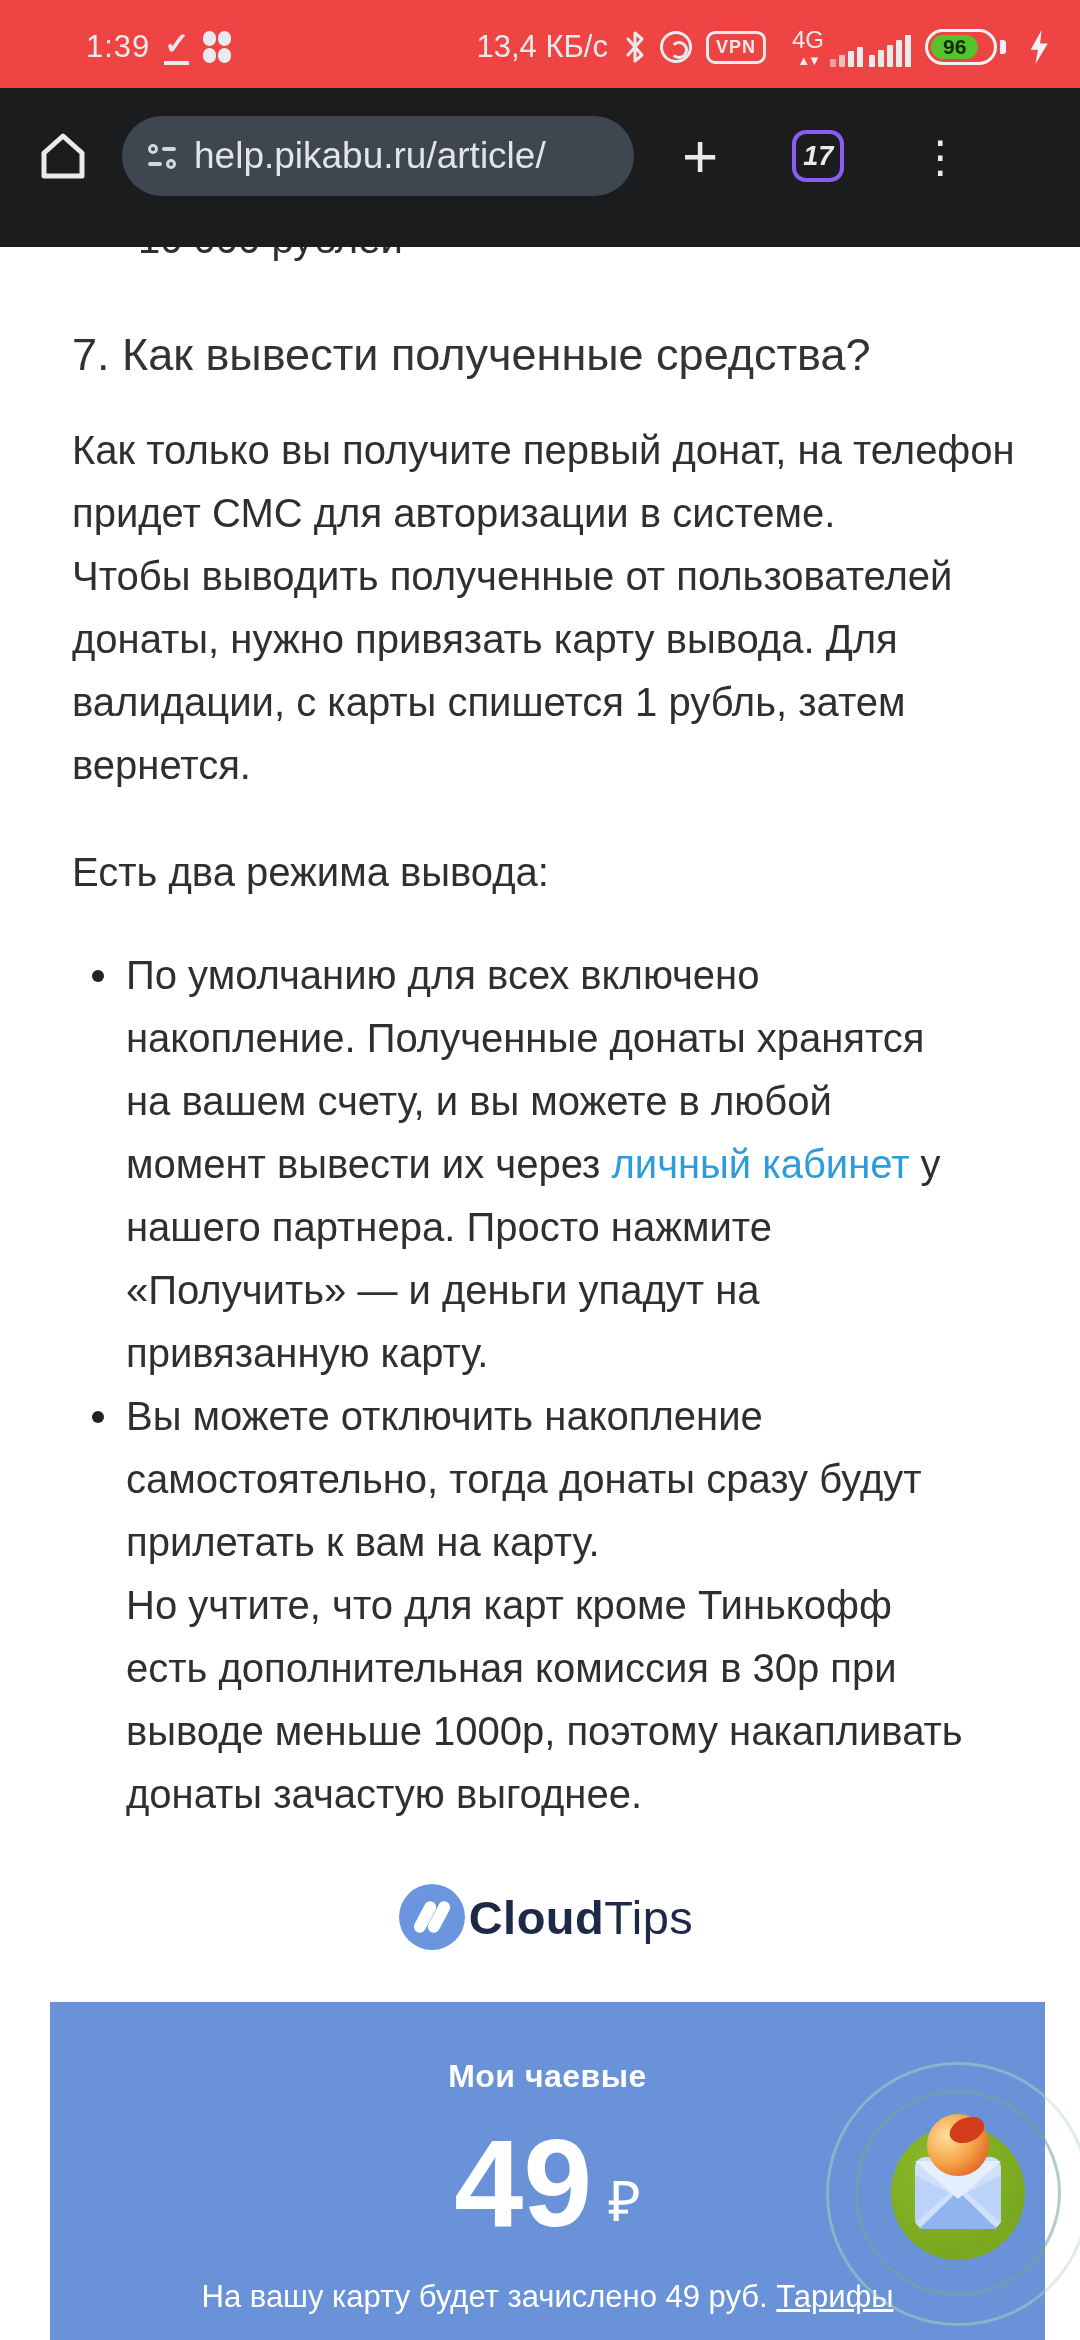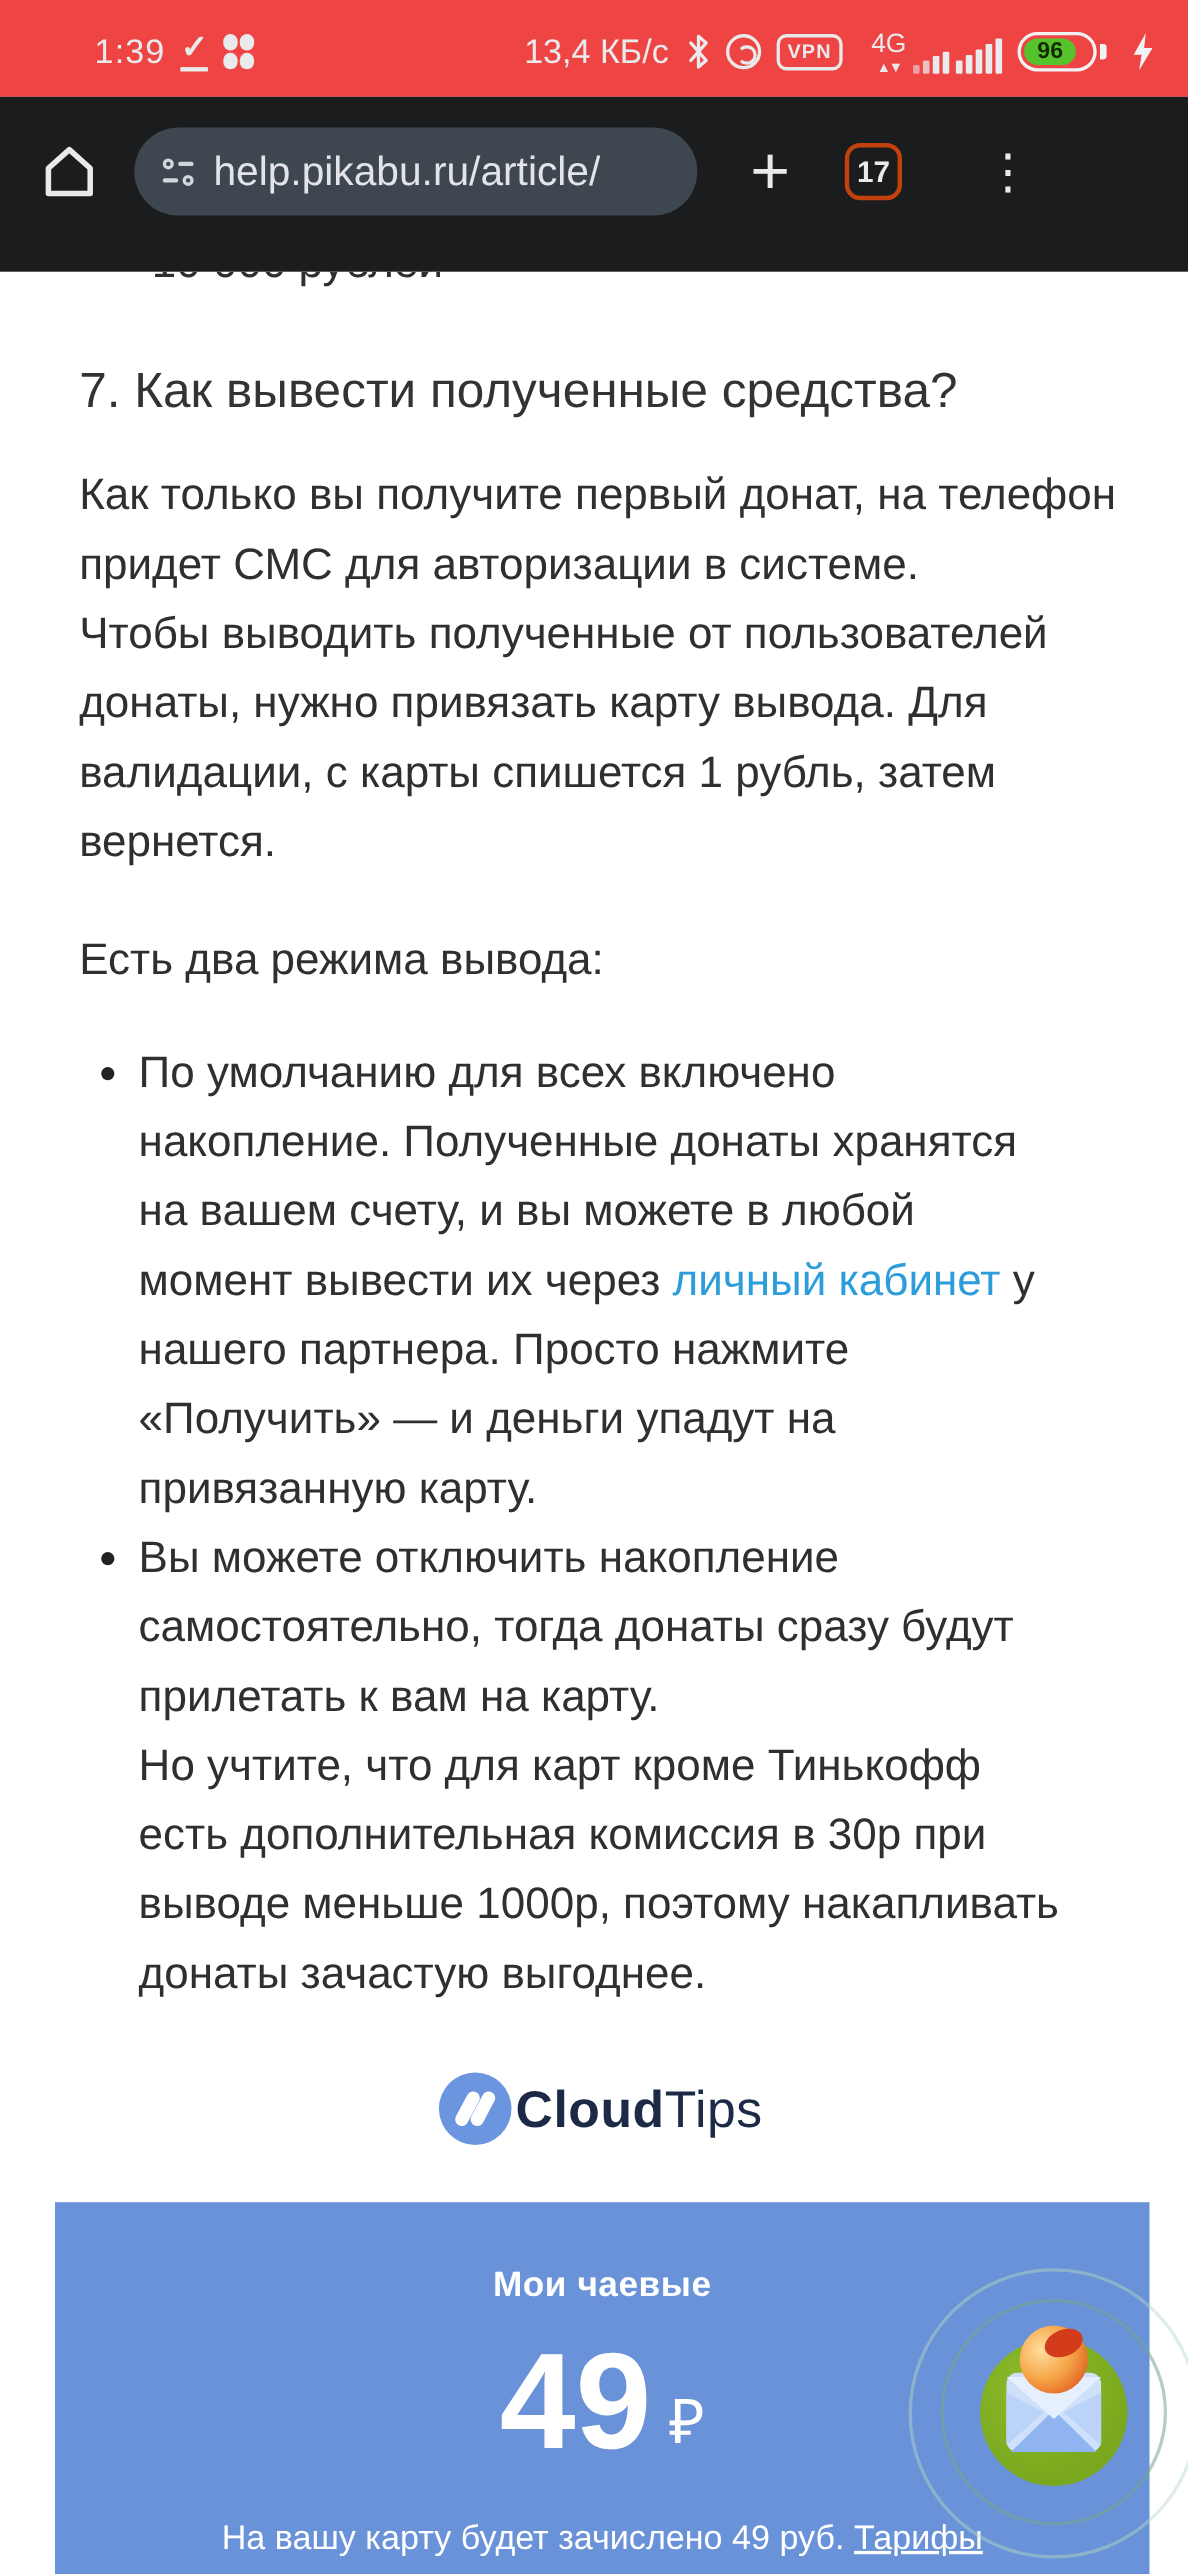--- a/index.html
+++ b/index.html
@@ -58,22 +58,22 @@
   .omnibox {
     flex:0 0 512px; height:80px; background:#3e4650; border-radius:40px;
     display:flex; align-items:center; padding:0 26px; gap:18px;
   }
   .siteinfo { display:flex; flex-direction:column; gap:5px; }
   .siteinfo .row { display:flex; align-items:center; gap:4px; }
   .siteinfo .dot { width:10px; height:10px; border:3px solid #d3d6da; border-radius:50%; }
   .siteinfo .bar { width:14px; height:4px; background:#d3d6da; border-radius:2px; }
   .url { color:#e2e4e7; font-size:37px; white-space:nowrap; overflow:hidden; }
   .plus { color:#e9eaec; font-size:62px; font-weight:300; line-height:1; margin-left:18px; }
-  .tabbox { width:52px; height:52px; border:4px solid #c2410c; border-radius:14px;
-    display:flex; align-items:center; justify-content:center; margin-left:20px; }
+  .tabbox { width:52px; height:52px; border:4px solid #8b5cf6; border-radius:14px;
+    display:flex; align-items:center; justify-content:center; margin-left:44px;font-style:italic; }
   .tabbox span { color:#e9eaec; font-size:27px; font-weight:700; }
   .kebab { color:#e9eaec; font-size:44px; margin-left:44px; letter-spacing:0; }
 
   
   .content { padding:0 60px 0 72px; color:#2f2f2f; }
   .clip-row { height:16px; overflow:hidden; margin-left:66px; }
   .clip-row span { display:block; font-size:40px; margin-top:-30px; color:#2f2f2f; }
   h2.heading { margin-top:66px; font-size:45px; font-weight:400; color:#333333; }
   .para { margin-top:38px; font-size:40px; line-height:63px; }
   .para .sline { display:block; }
@@ -96,21 +96,21 @@
 
   
   .tips-card {
     margin:52px 35px 0 50px; height:442px; background:#6992d8; color:#ffffff;
     text-align:center; padding-top:56px; position:relative;
   }
   .tips-title { font-size:32px; font-weight:700; letter-spacing:.5px; }
   .tips-amount { margin-top:10px; display:flex; align-items:flex-end; justify-content:center; gap:16px; height:140px; }
   .tips-amount .num { font-size:124px; font-weight:700; line-height:1; }
   .tips-amount .cur { font-size:56px; font-weight:400; padding-bottom:8px; }
-  .tips-caption { margin-top:44px; font-size:31px; }
+  .tips-caption { margin-top:34px; font-size:31px; }
   .tips-caption a { color:#ffffff; text-decoration:underline; }
 
   
   .fab-ring1 { position:absolute; left:855px; top:2090px; width:206px; height:206px;
     border:3px solid rgba(120,165,145,.55); border-radius:50%; }
   .fab-ring2 { position:absolute; left:826px; top:2062px; width:264px; height:264px;
     border:3px solid rgba(185,218,190,.45); border-radius:50%; }
   .fab {
     position:absolute; left:891px; top:2126px; width:134px; height:134px; border-radius:50%;
     background:radial-gradient(circle at 38% 32%, #8cbb2b, #79a81e 70%);

